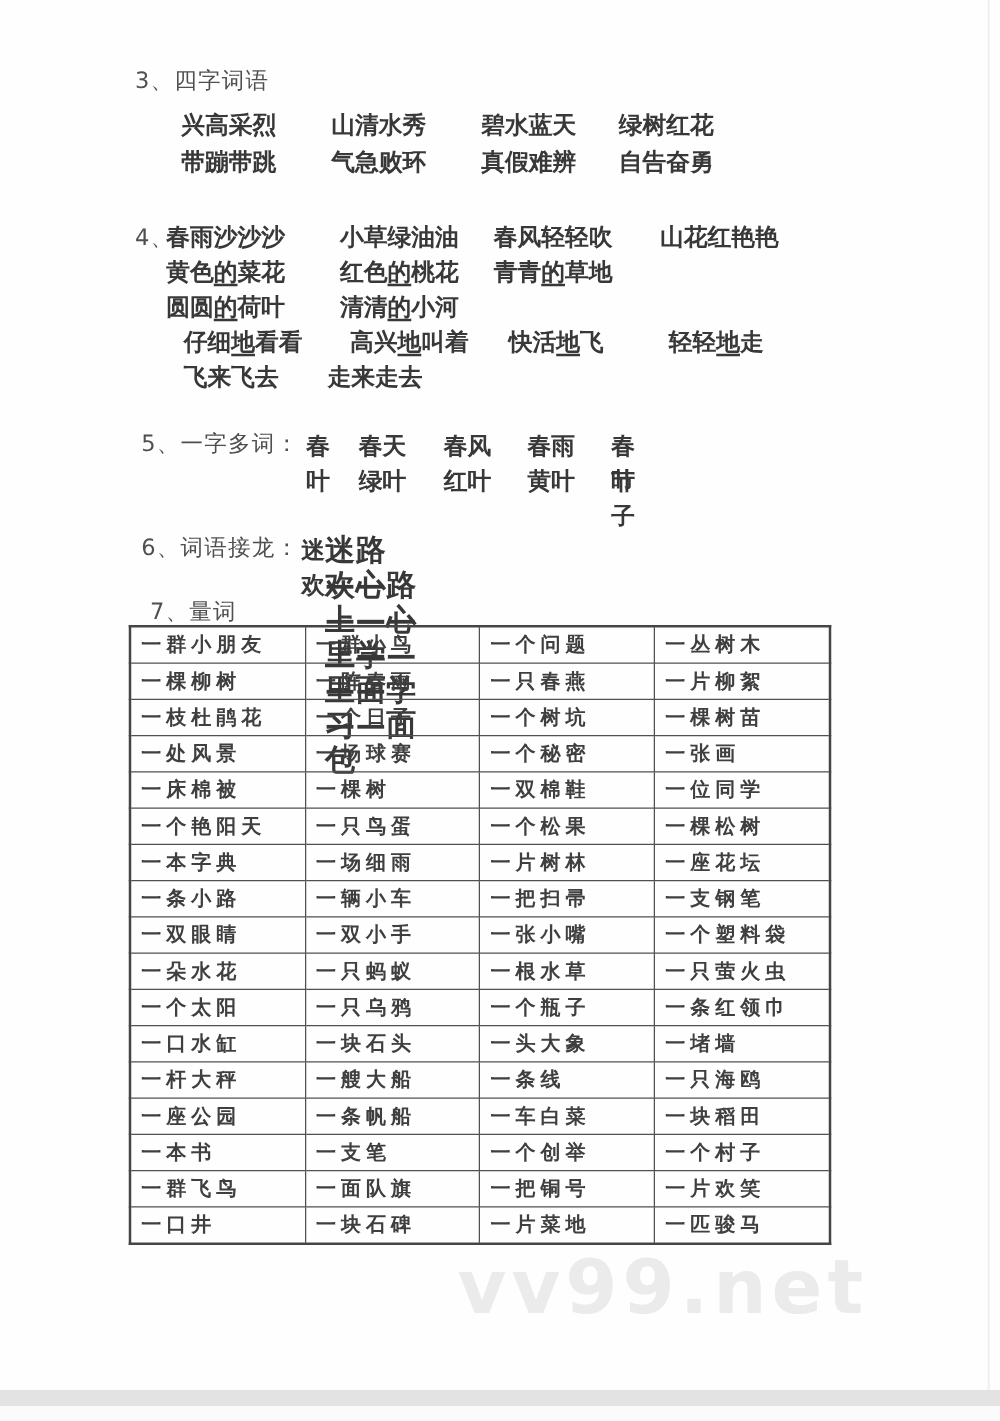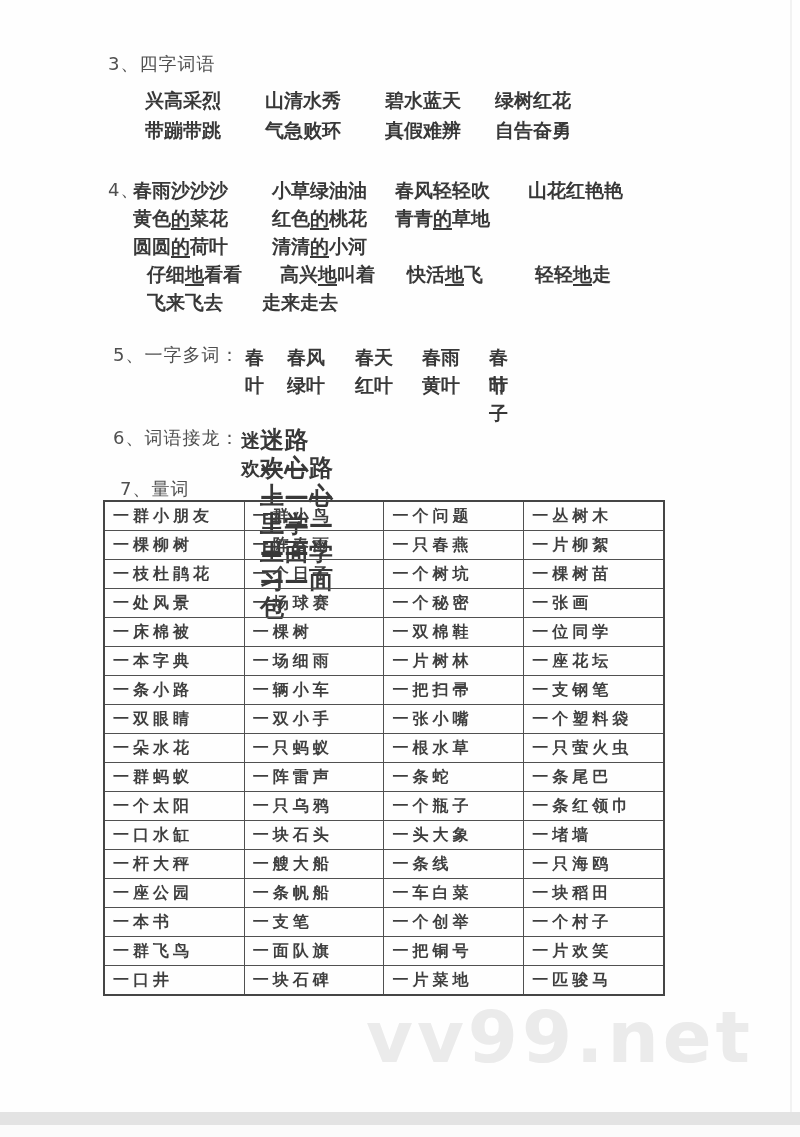--- a/index.html
+++ b/index.html
@@ -60,21 +60,21 @@
     width:25%; height:28px;
     border:1px solid #505050;
     font-size:16px; font-weight:700; color:#3f3f3f;
     letter-spacing:4px; padding:0 0 0 8px;
     white-space:nowrap; overflow:hidden;
   }
 
   
   .watermark {
     position:absolute; left:366px; top:995px;
-    font-size:72px; font-weight:800; letter-spacing:4px;
+    font-size:60px; font-weight:800; letter-spacing:4px;
     color:#ebebeb; white-space:nowrap; pointer-events:none;
   }
   .page-edge-right {
     position:absolute; left:790px; top:0; width:2px; height:1112px;
     background:#f2f2f2;
   }
   .page-break-band {
     position:absolute; left:0; top:1112px; width:800px; height:13px;
     background:#e3e3e3;
   }
@@ -135,22 +135,22 @@
           <span class="w">走来走去</span>
         </div>
     </div>
   </section>
 
   <section class="sec" id="sec5">
     <div class="sec-head"><span>5、</span><span>一字多词：</span></div>
     <div class="lineblock" style="top:0">
       <span class="headchar">春</span>
       <div class="g5">
+          <span class="w">春天</span>
           <span class="w">春风</span>
-          <span class="w">春天</span>
           <span class="w">春雨</span>
           <span class="w">春节</span>
         </div>
     </div>
     <div class="lineblock" style="top:28px">
       <span class="headchar">叶</span>
       <div class="g5">
           <span class="w">绿叶</span>
           <span class="w">红叶</span>
           <span class="w">黄叶</span>
@@ -198,20 +198,26 @@
           <td>一个秘密</td>
           <td>一张画</td>
         </tr>
         <tr>
           <td>一床棉被</td>
           <td>一棵树</td>
           <td>一双棉鞋</td>
           <td>一位同学</td>
         </tr>
         <tr>
+          <td>一个艳阳天</td>
+          <td>一只鸟蛋</td>
+          <td>一个松果</td>
+          <td>一棵松树</td>
+        </tr>
+        <tr>
           <td>一本字典</td>
           <td>一场细雨</td>
           <td>一片树林</td>
           <td>一座花坛</td>
         </tr>
         <tr>
           <td>一条小路</td>
           <td>一辆小车</td>
           <td>一把扫帚</td>
           <td>一支钢笔</td>
@@ -222,26 +228,20 @@
           <td>一张小嘴</td>
           <td>一个塑料袋</td>
         </tr>
         <tr>
           <td>一朵水花</td>
           <td>一只蚂蚁</td>
           <td>一根水草</td>
           <td>一只萤火虫</td>
         </tr>
         <tr>
-          <td>一群蚂蚁</td>
-          <td>一阵雷声</td>
-          <td>一条蛇</td>
-          <td>一条尾巴</td>
-        </tr>
-        <tr>
           <td>一个太阳</td>
           <td>一只乌鸦</td>
           <td>一个瓶子</td>
           <td>一条红领巾</td>
         </tr>
         <tr>
           <td>一口水缸</td>
           <td>一块石头</td>
           <td>一头大象</td>
           <td>一堵墙</td>

